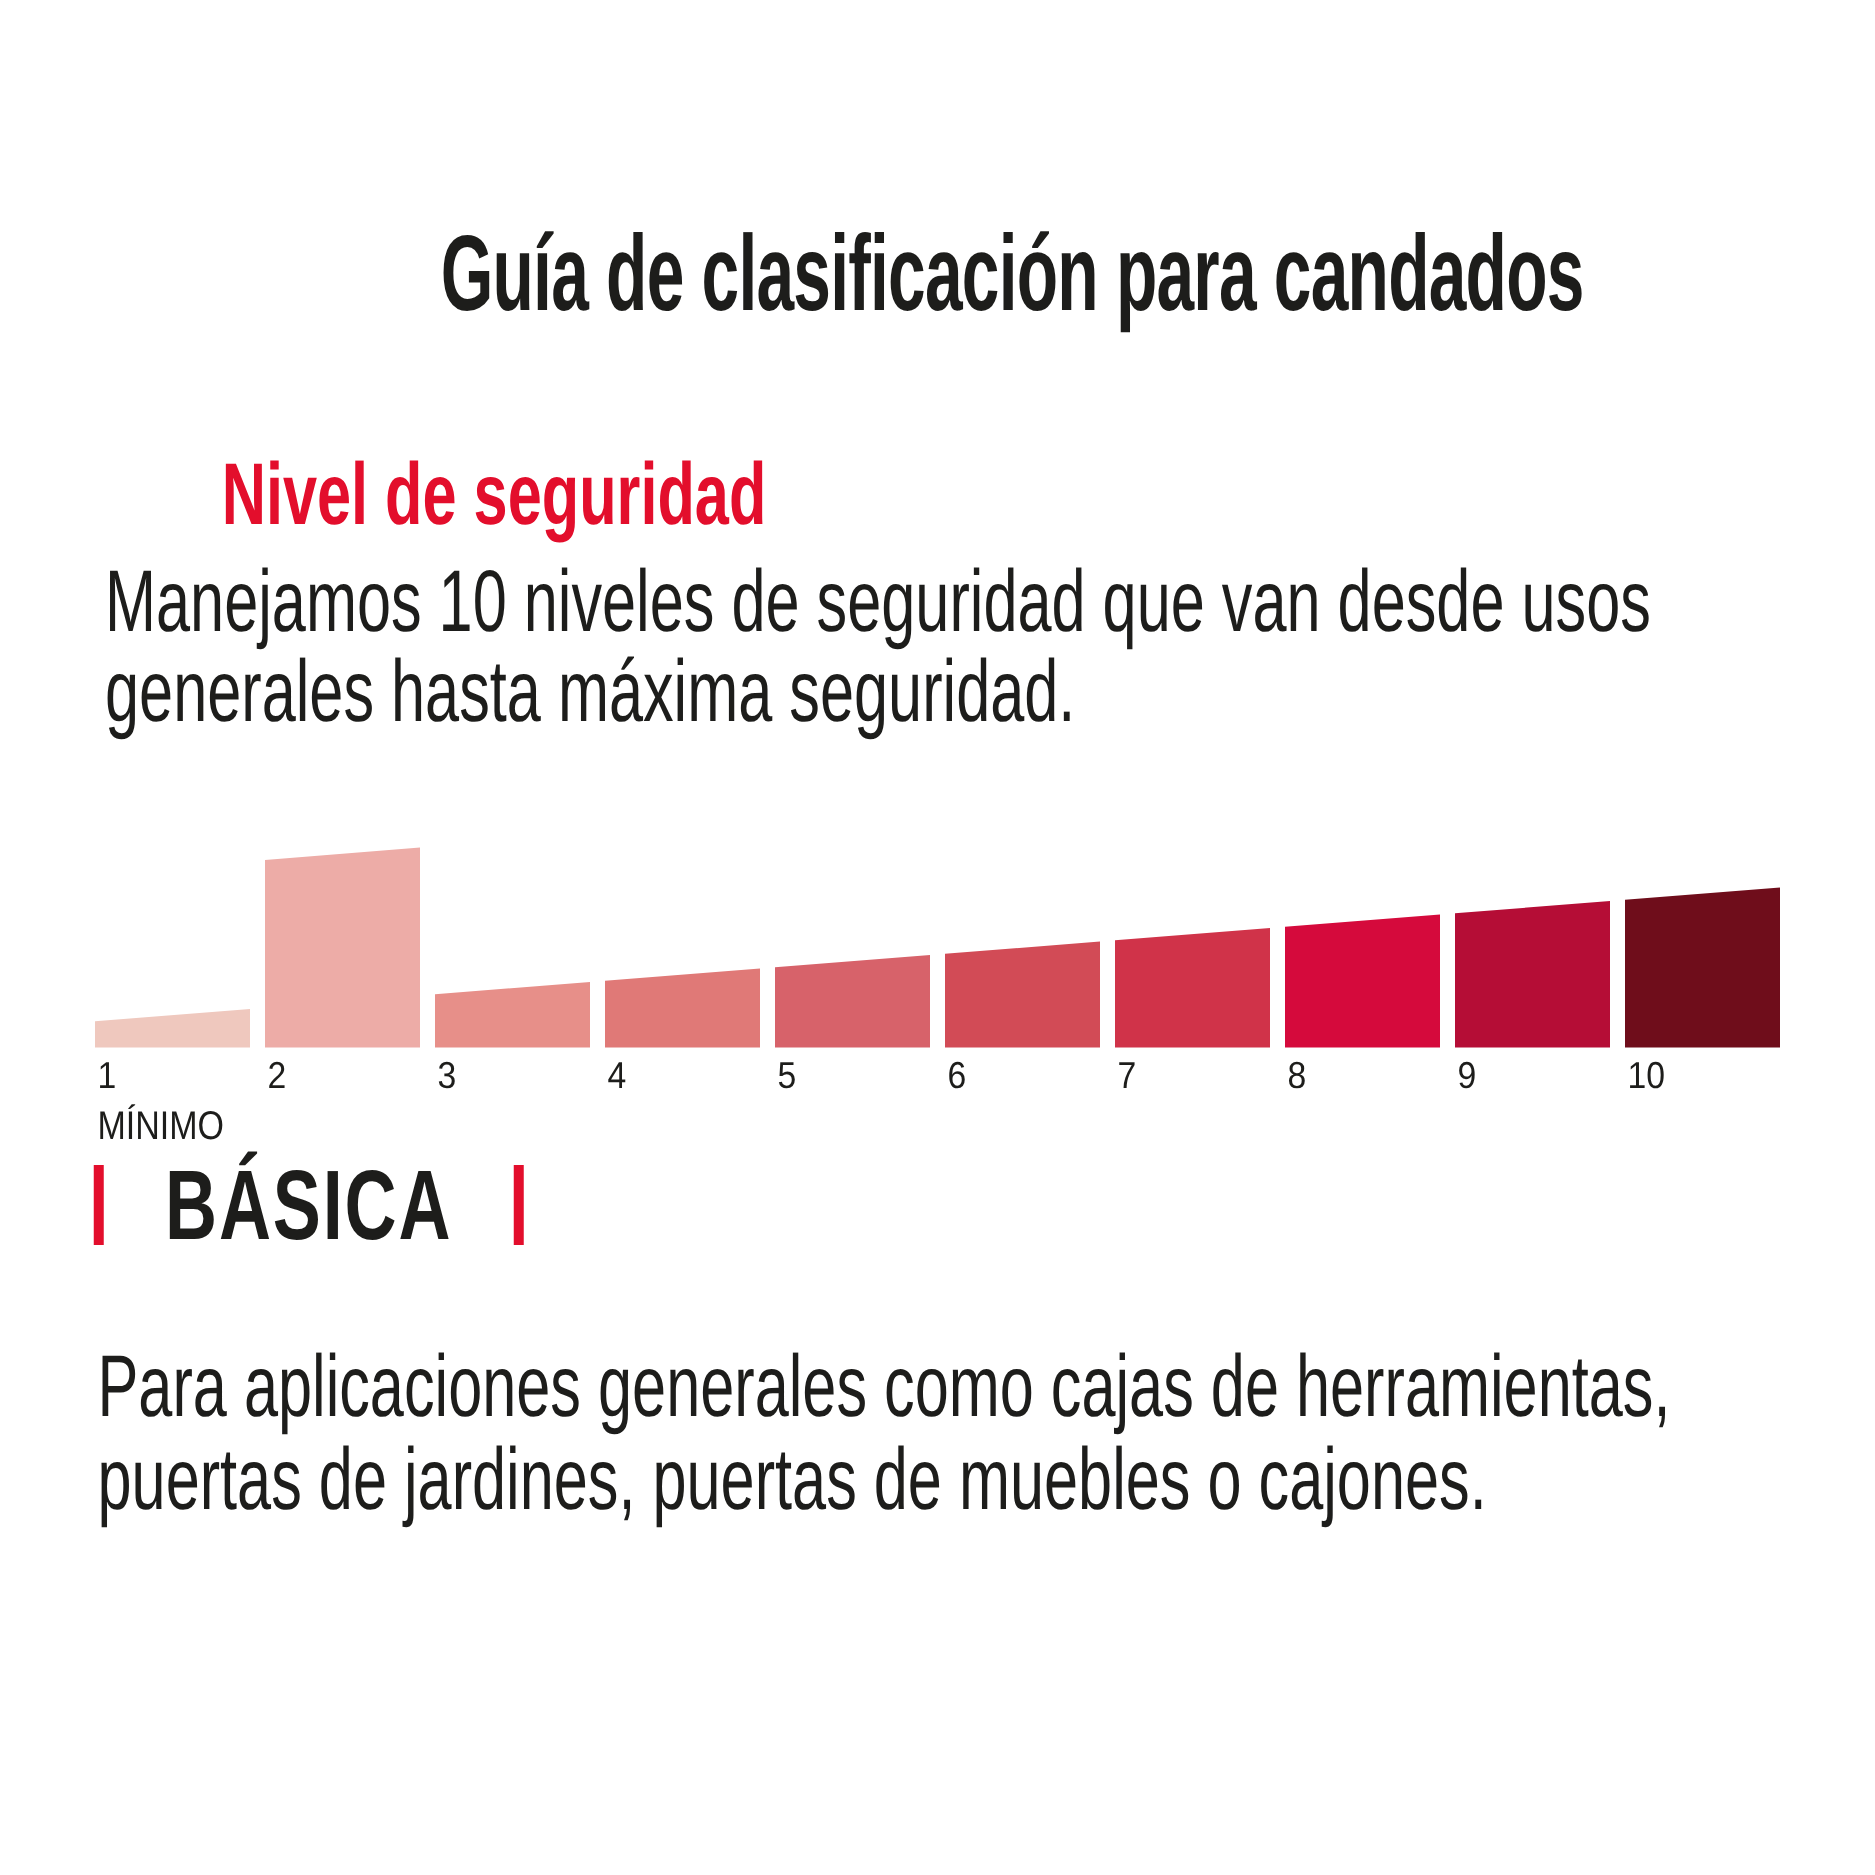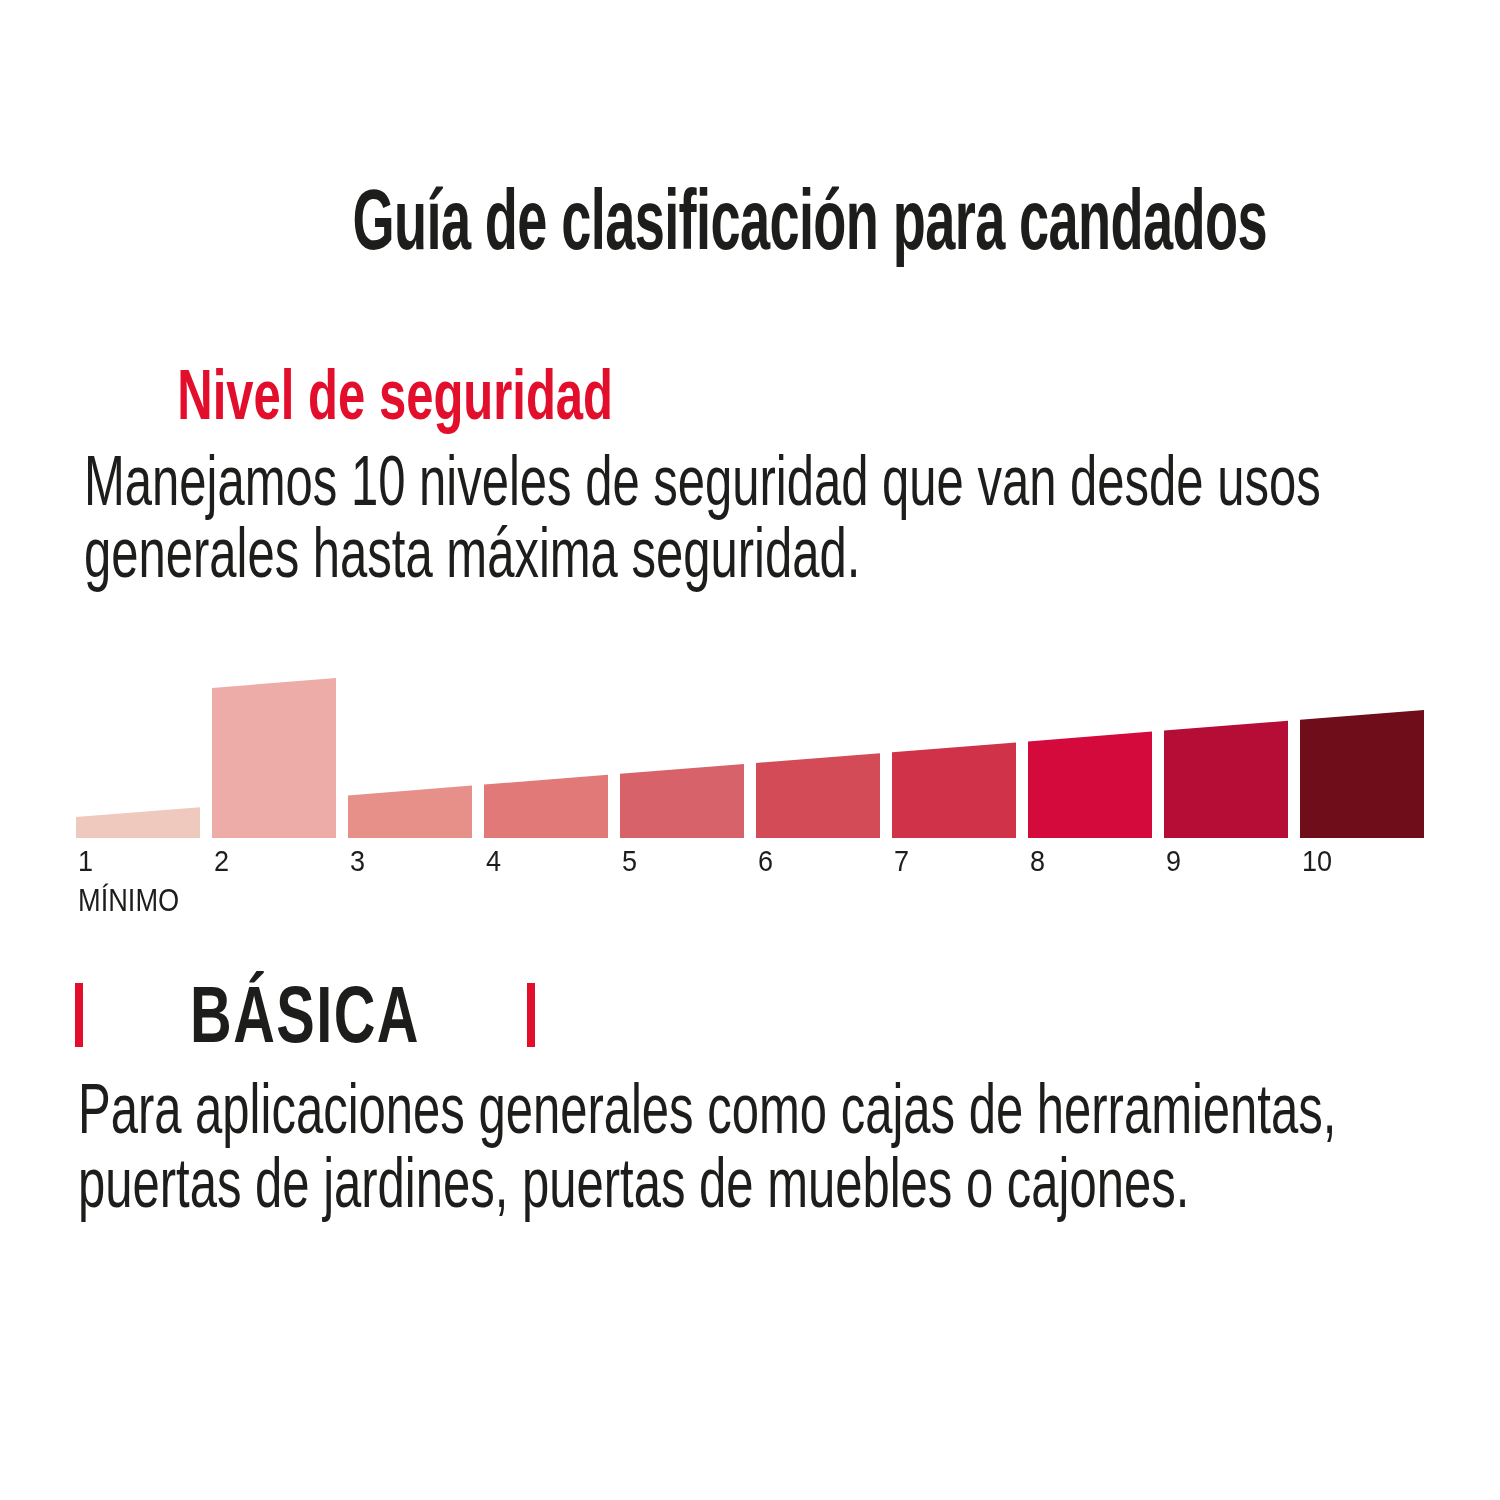--- a/index.html
+++ b/index.html
@@ -45,22 +45,22 @@
     transform:scaleX(0.9); transform-origin:left top;
   }
   .minimo {
     position:absolute; left:2px; top:214px;
     font-size:32px; font-weight:400; line-height:1;
     color:#1d1d1b;
     transform:scaleX(0.85); transform-origin:left top;
     white-space:nowrap;
   }
   .rating-row {
-    left:75px; top:983px;
-    width:460px; height:64px;
+    left:75px; top:932px;
+    width:344px; height:64px;
   }
   .rating-tick {
     position:absolute; top:0;
     width:8px; height:64px;
     background:#e30e2c;
   }
   .rating-tick.right { right:0; }
   .rating-tick.left { left:0; }
   .rating-label {
     position:absolute; left:50%; top:0;

